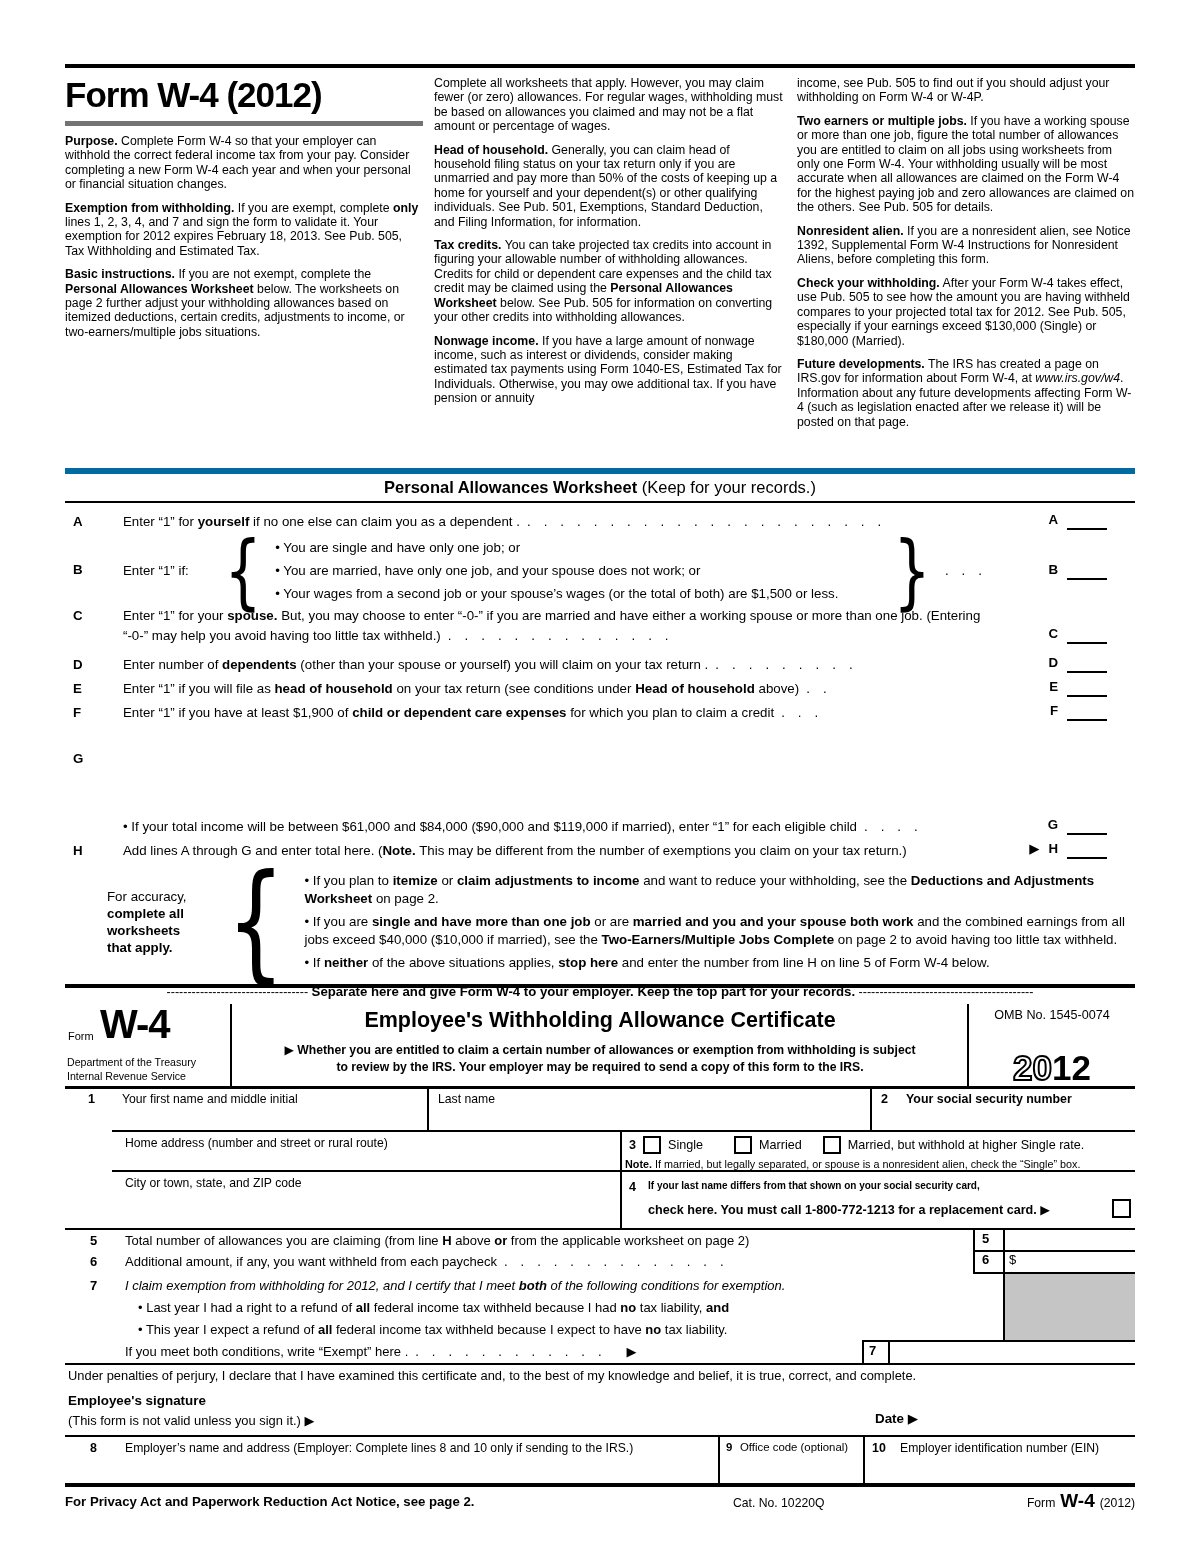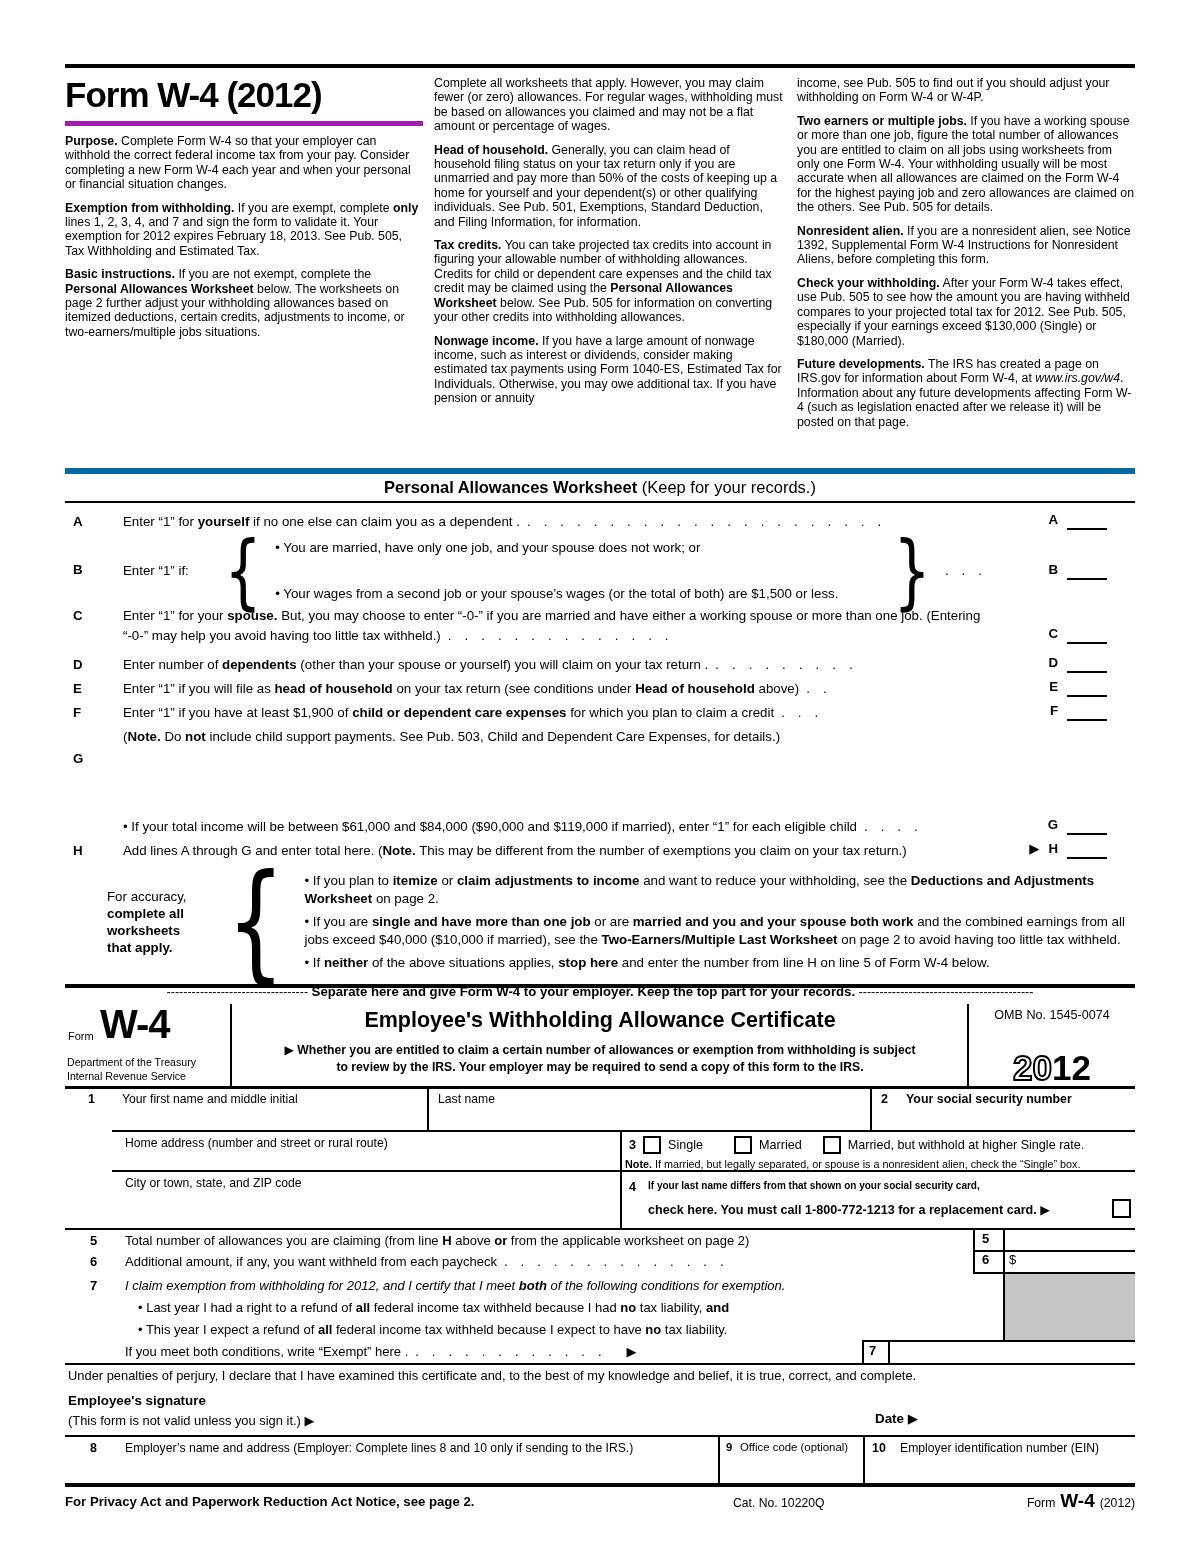--- a/index.html
+++ b/index.html
@@ -10,21 +10,21 @@
   .abs{position:absolute;}
   b{font-weight:bold;}
   
   .instr{position:absolute;top:76px;left:65px;width:1070px;display:flex;gap:11px;}
   .instr .col{font-size:12.3px;line-height:14.4px;}
   .instr .c1{width:358px;}
   .instr .c2{width:352px;}
   .instr .c3{width:338px;}
   .instr p{margin:0 0 9px 0;text-align:left;}
   .form-title{font-size:35px;font-weight:bold;letter-spacing:-1px;margin:0 0 8px 0;
-              border-bottom:5px solid #a21caf;padding-bottom:7px;line-height:38px;}
+              border-bottom:5px solid #737373;padding-bottom:7px;line-height:38px;}
   
   .ws{position:absolute;top:468px;left:65px;width:1070px;height:510px;
       border-top:6px solid #0369a1;border-bottom:4px solid #000;font-size:13.3px;}
   .ws-title{position:absolute;top:0;left:0;right:0;height:29px;text-align:center;
             border-bottom:2px solid #000;font-size:16.5px;padding-top:4px;box-sizing:border-box;}
   .ws-row{position:absolute;left:0;right:0;padding-left:58px;padding-right:140px;box-sizing:border-box;line-height:20px;}
   .ws-letter{position:absolute;left:8px;top:0;font-weight:bold;}
   .ws-end{position:absolute;right:28px;bottom:2px;display:flex;align-items:flex-end;gap:9px;}
   .ws-end .ltr{font-weight:bold;}
   .blank{display:inline-block;width:40px;height:15px;border-bottom:2px solid #000;}
@@ -80,20 +80,21 @@
           <span class="ltr">A</span>
           <span class="blank"></span>
         </span>
     </div>
 
     <div class="ws-row" style="top:62px;height:70px;display:flex;align-items:center;">
       <span class="ws-letter" style="top:24px;">B</span>
       <span style="width:94px;flex:none;">Enter “1” if:</span>
       <span class="brace" style="font-size:82px;line-height:66px;flex:none;">{</span>
       <span class="bullets" style="height:66px;flex:1;padding-left:6px;">
+        <span>• You are single and have only one job; or</span>
         <span>• You are married, have only one job, and your spouse does not work; or</span>
         <span>• Your wages from a second job or your spouse’s wages (or the total of both) are $1,500 or less.</span>
       </span>
       <span class="brace" style="font-size:82px;line-height:66px;flex:none;">}</span>
       <span class="dots" style="flex:none;">...</span>
       <span class="ws-end" style="bottom:26px;">
           <span class="ltr">B</span>
           <span class="blank"></span>
         </span>
     </div>
@@ -127,23 +128,20 @@
 
     <div class="ws-row" style="top:229px;">
       <span class="ws-letter">F</span>
       <span>Enter “1” if you have at least $1,900 of <b>child or dependent care expenses</b> for which you plan to claim a credit</span><span class="dots">...</span>
       <span class="ws-end">
           <span class="ltr">F</span>
           <span class="blank"></span>
         </span>
     </div>
 
-    <div class="ws-row" style="top:253px;">
-      <span>(<b>Note.</b> Do <b>not</b> include child support payments. See Pub. 503, Child and Dependent Care Expenses, for details.)</span>
-    </div>
 
     <div class="ws-row" style="top:275px;">
       <span class="ws-letter">G</span>
     </div>
 
     <div class="ws-row" style="top:297px;padding-right:40px;">
       <span></span>
     </div>
 
     <div class="ws-row" style="top:343px;">
@@ -167,21 +165,21 @@
     <div class="abs" style="top:392px;left:42px;right:0;height:112px;display:flex;align-items:center;">
       <div style="width:108px;flex:none;line-height:17px;font-size:13.3px;">
         <div>For accuracy,</div>
         <div><b>complete all</b></div>
         <div><b>worksheets</b></div>
         <div><b>that apply.</b></div>
       </div>
       <div class="brace" style="font-size:128px;line-height:110px;flex:none;">{</div>
       <div style="flex:1;padding-left:8px;line-height:17.5px;">
         <div style="margin-bottom:6px;">• If you plan to <b>itemize</b> or <b>claim adjustments to income</b> and want to reduce your withholding, see the <b>Deductions and Adjustments Worksheet</b> on page 2.</div>
-        <div style="margin-bottom:6px;">• If you are <b>single and have more than one job</b> or are <b>married and you and your spouse both work</b> and the combined earnings from all jobs exceed $40,000 ($10,000 if married), see the <b>Two-Earners/Multiple Last Worksheet</b> on page 2 to avoid having too little tax withheld.</div>
+        <div style="margin-bottom:6px;">• If you are <b>single and have more than one job</b> or are <b>married and you and your spouse both work</b> and the combined earnings from all jobs exceed $40,000 ($10,000 if married), see the <b>Two-Earners/Multiple Jobs Complete</b> on page 2 to avoid having too little tax withheld.</div>
         <div>• If <b>neither</b> of the above situations applies, <b>stop here</b> and enter the number from line H on line 5 of Form W-4 below.</div>
       </div>
     </div>
   </div>
 
   <div class="sep">
     <span>----------------------------------</span>
     <span class="mid">Separate here and give Form W-4 to your employer. Keep the top part for your records.</span>
     <span>------------------------------------------</span>
   </div>

